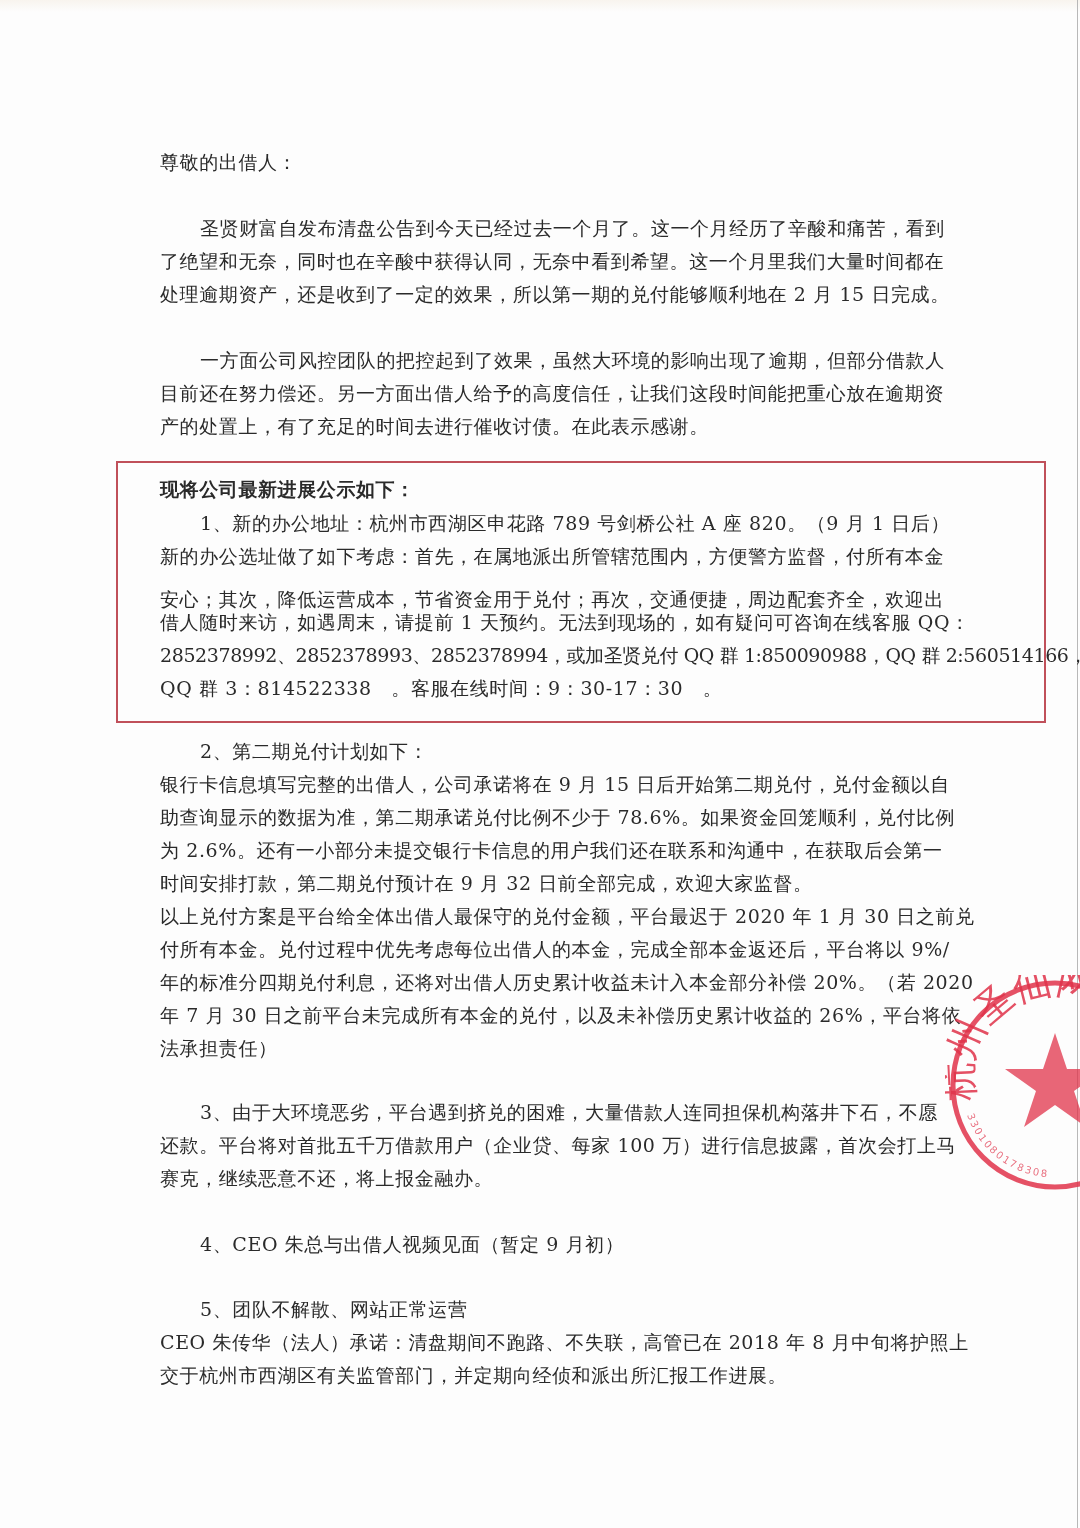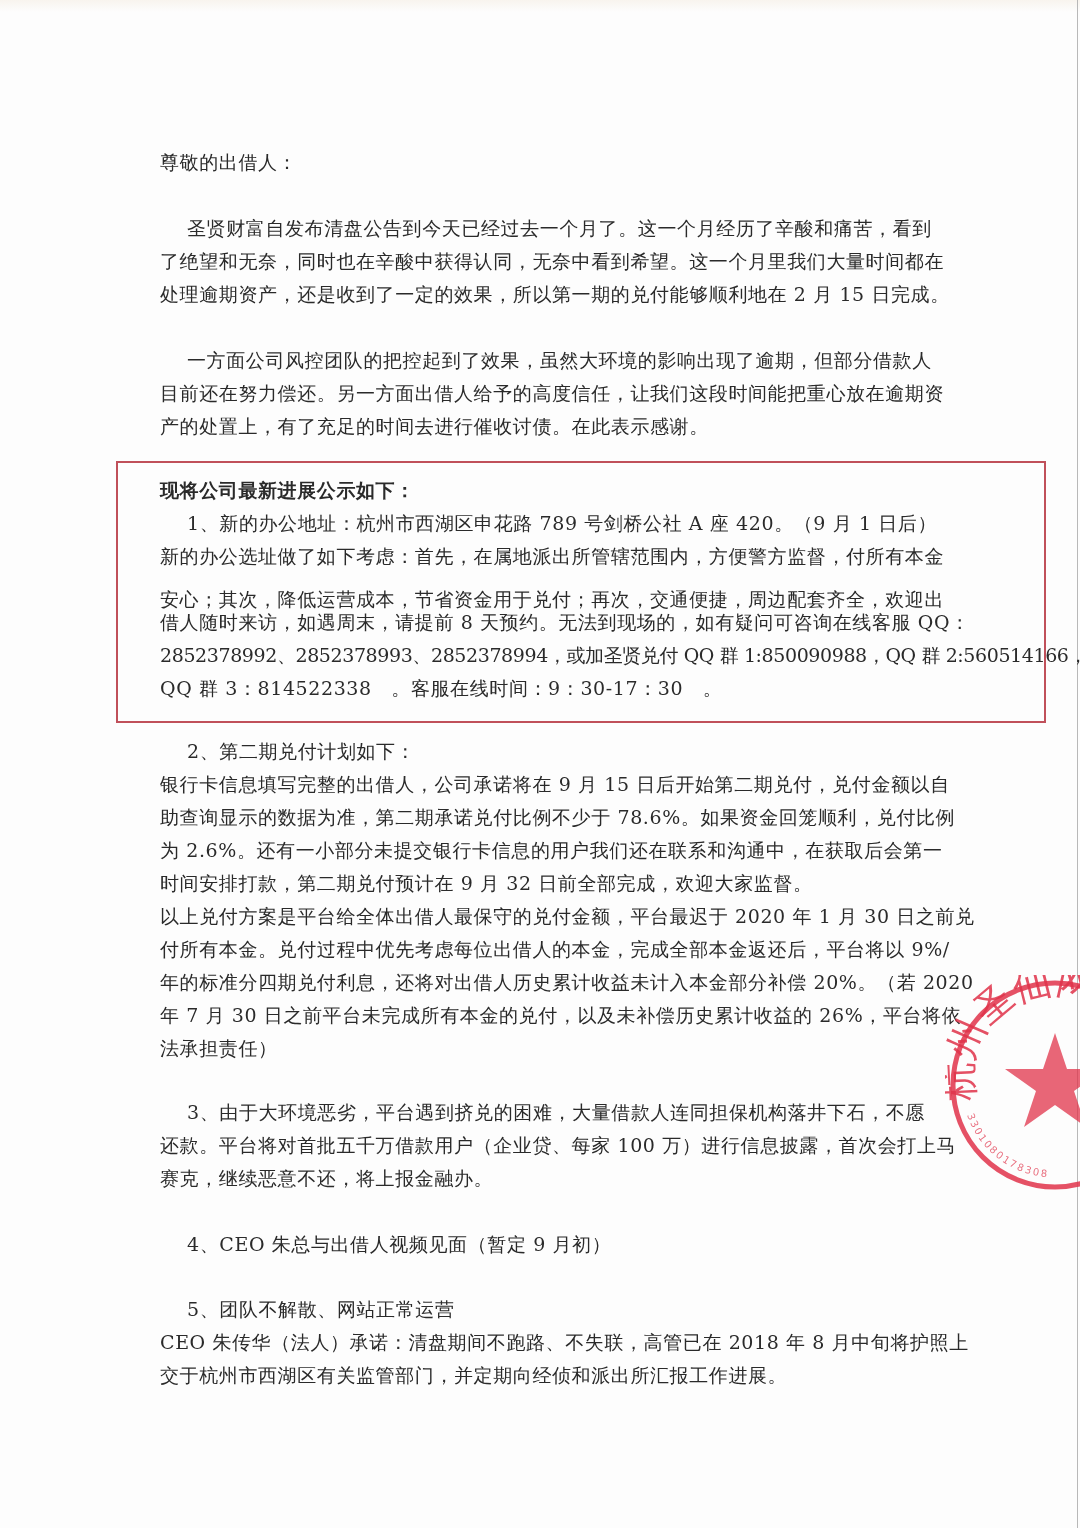--- a/index.html
+++ b/index.html
@@ -30,22 +30,22 @@
       background: linear-gradient(#f8f4ee, #fdfdfd);
     }
     .line {
       position: absolute;
       left: 160px;
       font-size: 19px;
       line-height: 24px;
       white-space: nowrap;
       letter-spacing: 0.6px;
     }
-    .indent { left: 187px; }
-    .bold { font-weight: bold; }
+    .indent { left: 200px; }
+    .bold { font-weight: bold; font-family: Liberation Serif, serif; }
     .notice-box {
       position: absolute;
       left: 116px;
       top: 461px;
       width: 930px;
       height: 262px;
       border: 2px solid #c0505a;
       box-sizing: border-box;
     }
     .seal {
@@ -67,24 +67,24 @@
 <div class="line indent" style="top:216px">圣贤财富自发布清盘公告到今天已经过去一个月了。这一个月经历了辛酸和痛苦，看到</div>
 <div class="line" style="top:249px">了绝望和无奈，同时也在辛酸中获得认同，无奈中看到希望。这一个月里我们大量时间都在</div>
 <div class="line" style="top:282px">处理逾期资产，还是收到了一定的效果，所以第一期的兑付能够顺利地在 2 月 15 日完成。</div>
 
 <div class="line indent" style="top:348px">一方面公司风控团队的把控起到了效果，虽然大环境的影响出现了逾期，但部分借款人</div>
 <div class="line" style="top:381px">目前还在努力偿还。另一方面出借人给予的高度信任，让我们这段时间能把重心放在逾期资</div>
 <div class="line" style="top:414px">产的处置上，有了充足的时间去进行催收讨债。在此表示感谢。</div>
 
 <div class="notice-box"></div>
 <div class="line bold" style="top:478px">现将公司最新进展公示如下：</div>
-<div class="line indent" style="top:511px">1、新的办公地址：杭州市西湖区申花路 789 号剑桥公社 A 座 420。（9 月 1 日后）</div>
+<div class="line indent" style="top:511px">1、新的办公地址：杭州市西湖区申花路 789 号剑桥公社 A 座 820。（9 月 1 日后）</div>
 <div class="line" style="top:544px">新的办公选址做了如下考虑：首先，在属地派出所管辖范围内，方便警方监督，付所有本金</div>
 <div class="line" style="top:587px">安心；其次，降低运营成本，节省资金用于兑付；再次，交通便捷，周边配套齐全，欢迎出</div>
-<div class="line" style="top:610px">借人随时来访，如遇周末，请提前 8 天预约。无法到现场的，如有疑问可咨询在线客服 QQ：</div>
+<div class="line" style="top:610px">借人随时来访，如遇周末，请提前 1 天预约。无法到现场的，如有疑问可咨询在线客服 QQ：</div>
 <div class="line" style="top:643px; letter-spacing:-0.4px">2852378992、2852378993、2852378994，或加圣贤兑付 QQ 群 1:850090988，QQ 群 2:560514166，</div>
 <div class="line" style="top:676px">QQ 群 3：814522338　。客服在线时间：9：30-17：30　。</div>
 
 <div class="line indent" style="top:739px">2、第二期兑付计划如下：</div>
 <div class="line" style="top:772px">银行卡信息填写完整的出借人，公司承诺将在 9 月 15 日后开始第二期兑付，兑付金额以自</div>
 <div class="line" style="top:805px">助查询显示的数据为准，第二期承诺兑付比例不少于 78.6%。如果资金回笼顺利，兑付比例</div>
 <div class="line" style="top:838px">为 2.6%。还有一小部分未提交银行卡信息的用户我们还在联系和沟通中，在获取后会第一</div>
 <div class="line" style="top:871px">时间安排打款，第二期兑付预计在 9 月 32 日前全部完成，欢迎大家监督。</div>
 <div class="line" style="top:904px">以上兑付方案是平台给全体出借人最保守的兑付金额，平台最迟于 2020 年 1 月 30 日之前兑</div>
 <div class="line" style="top:937px">付所有本金。兑付过程中优先考虑每位出借人的本金，完成全部本金返还后，平台将以 9%/</div>

